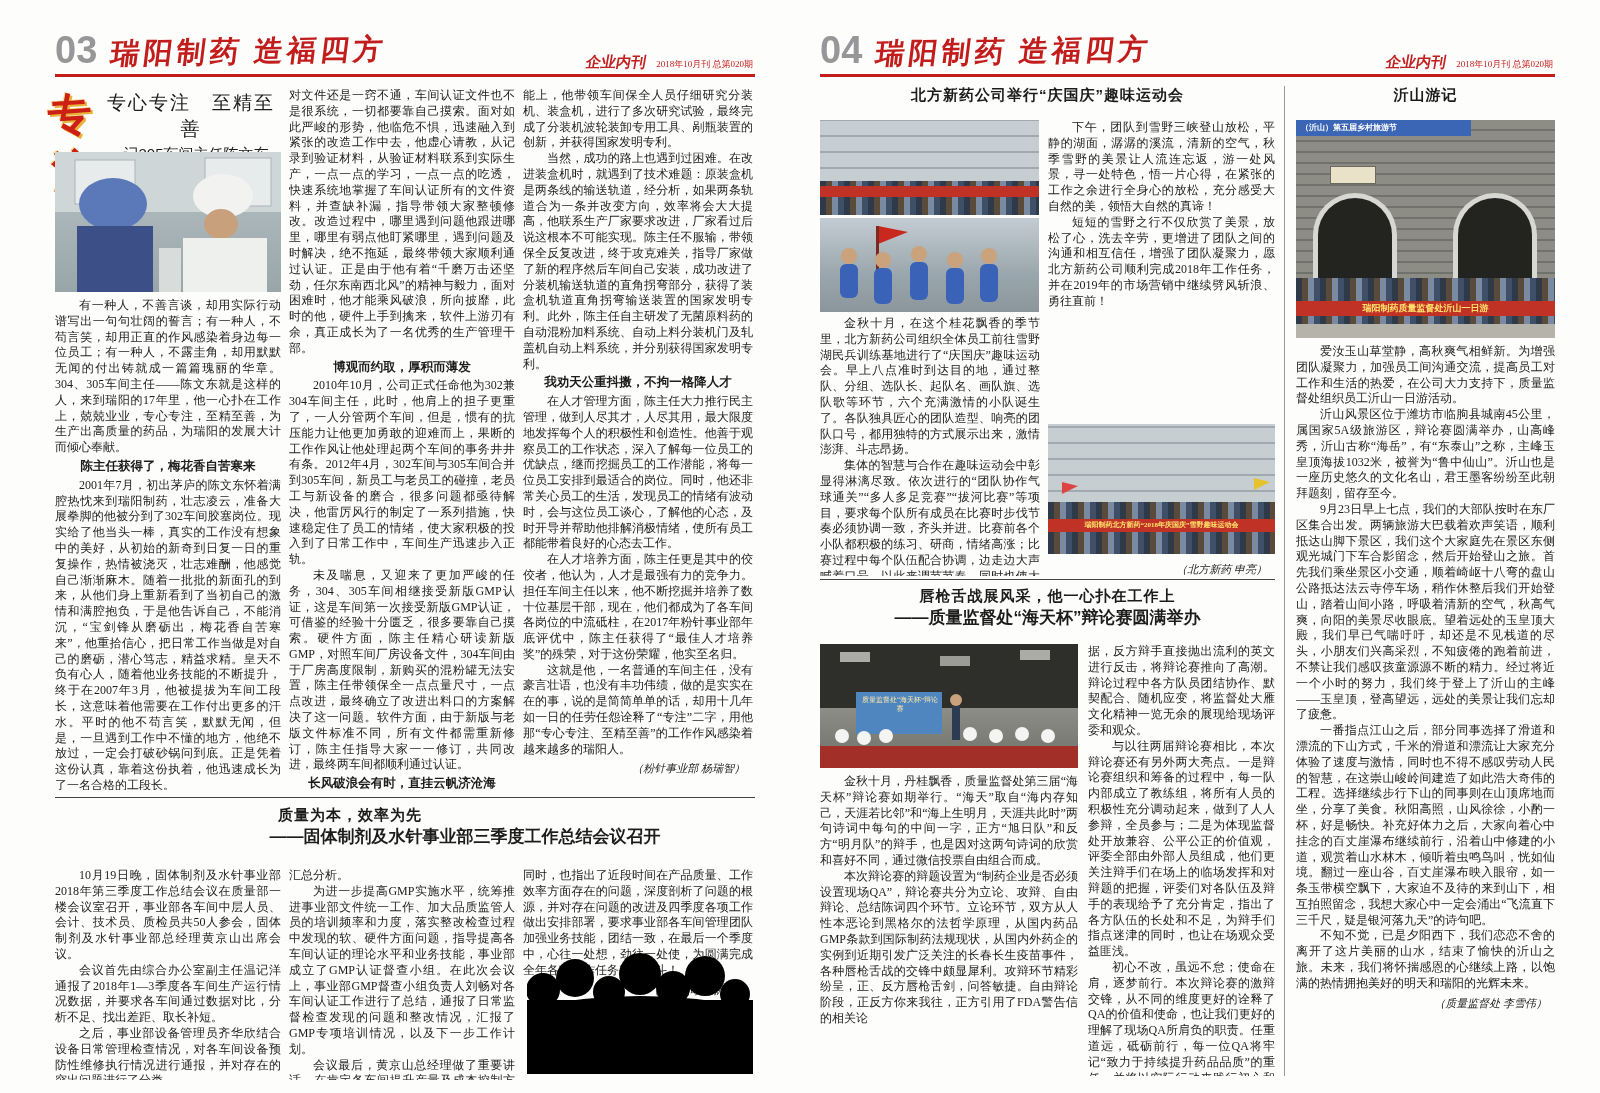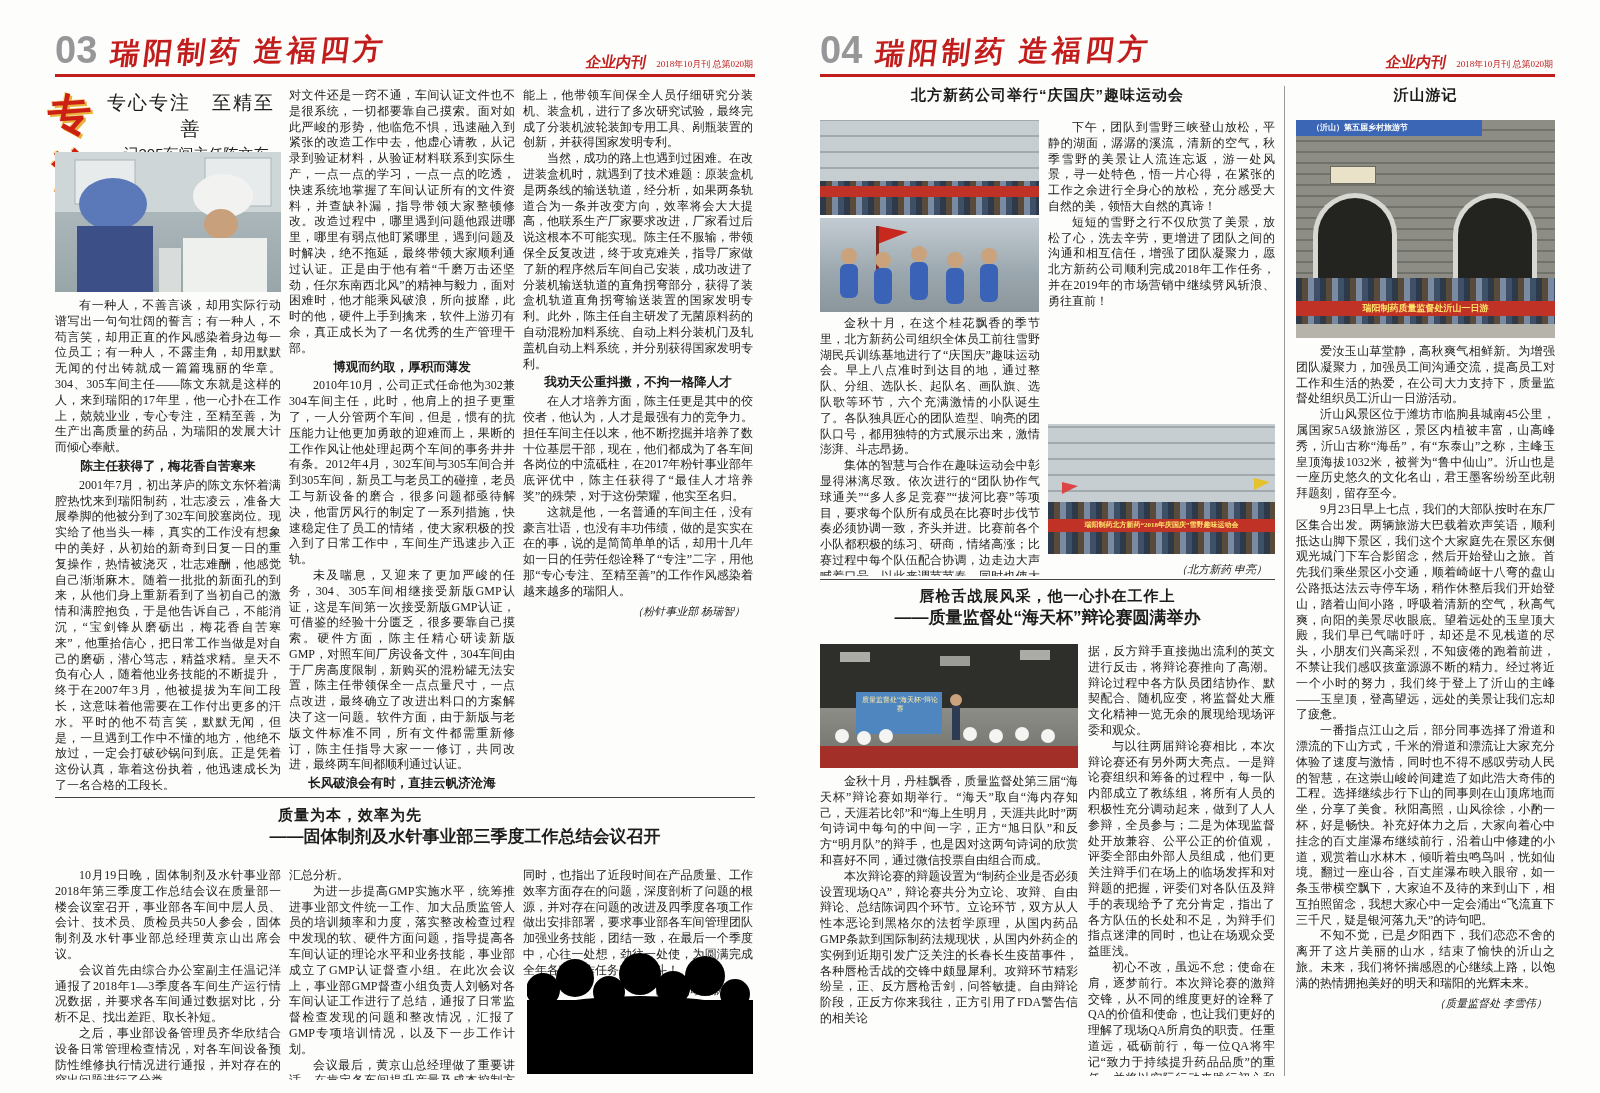--- a/index.html
+++ b/index.html
@@ -32,21 +32,21 @@
   .fhead{position:absolute;text-align:center;font-family:"Liberation Sans","DejaVu Sans",sans-serif;font-weight:normal;}
   .fhead .t1{font-size:19px;letter-spacing:2px;}
   .fhead .t2{font-size:15px;margin-top:3px;}
   .callig{position:absolute;color:#cc2015;font-weight:bold;font-size:44px;line-height:56px;width:48px;
           text-align:center;transform:rotate(-4deg);text-shadow:2px 2px 0 #e8b23c, -1px -1px 0 #f5d98a;}
   
   .photo{position:absolute;overflow:hidden;background:#9aa4a8;}
   .banner{position:absolute;left:0;right:0;background:#c03226;color:#ffe26a;text-align:center;
           font-weight:bold;white-space:nowrap;overflow:hidden;}
   .bluestrip{position:absolute;left:0;right:0;top:0;background:#3b66b5;color:#fff;text-align:left;
-             padding-left:16px;white-space:nowrap;overflow:hidden;font-weight:bold;}
+             padding-left:5px;white-space:nowrap;overflow:hidden;font-weight:bold;}
   .crowd-dots{position:absolute;left:0;right:0;background:
      repeating-linear-gradient(90deg,#2e3a4a 0 6px,#5a4a3a 6px 12px,#7a8aa0 12px 18px,#3e5068 18px 24px);}
   .win-grid{background:
      repeating-linear-gradient(0deg,#c7ced2 0 14px,#9fa9ae 14px 16px),
      repeating-linear-gradient(90deg,rgba(150,160,165,.0) 0 22px,rgba(120,130,136,.55) 22px 24px);}
   .stone{background:
      repeating-linear-gradient(0deg,#8d8d86 0 9px,#72726c 9px 11px),
      repeating-linear-gradient(90deg,rgba(0,0,0,0) 0 26px,rgba(40,40,38,.35) 26px 28px);}
   .arch{position:absolute;width:74px;height:90px;background:#23231f;border-radius:40px 40px 0 0;
         box-shadow:0 0 0 5px #d8d8d2;}
@@ -99,20 +99,21 @@
     <p>2010年10月，公司正式任命他为302兼304车间主任，此时，他肩上的担子更重了，一人分管两个车间，但是，惯有的抗压能力让他更加勇敢的迎难而上，果断的工作作风让他处理起两个车间的事务井井有条。2012年4月，302车间与305车间合并到305车间，新员工与老员工的碰撞，老员工与新设备的磨合，很多问题都亟待解决，他雷厉风行的制定了一系列措施，快速稳定住了员工的情绪，使大家积极的投入到了日常工作中，车间生产迅速步入正轨。</p>
     <p>未及喘息，又迎来了更加严峻的任务，304、305车间相继接受新版GMP认证，这是车间第一次接受新版GMP认证，可借鉴的经验十分匮乏，很多要靠自己摸索。硬件方面，陈主任精心研读新版GMP，对照车间厂房设备文件，304车间由于厂房高度限制，新购买的混粉罐无法安置，陈主任带领保全一点点量尺寸，一点点改进，最终确立了改进出料口的方案解决了这一问题。软件方面，由于新版与老版文件标准不同，所有文件都需重新修订，陈主任指导大家一一修订，共同改进，最终两车间都顺利通过认证。</p>
     <p class="h">长风破浪会有时，直挂云帆济沧海</p>
 
   </div>
 
   <div class="col" style="left:523px;top:88px;width:230px;height:702px;">
     <p class="cont">能上，他带领车间保全人员仔细研究分装机、装盒机，进行了多次研究试验，最终完成了分装机波轮装卸专用工具、剐瓶装置的创新，并获得国家发明专利。</p>
     <p>当然，成功的路上也遇到过困难。在改进装盒机时，就遇到了技术难题：原装盒机是两条线的输送轨道，经分析，如果两条轨道合为一条并改变方向，效率将会大大提高，他联系生产厂家要求改进，厂家看过后说这根本不可能实现。陈主任不服输，带领保全反复改进，终于攻克难关，指导厂家做了新的程序然后车间自己安装，成功改进了分装机输送轨道的直角拐弯部分，获得了装盒机轨道直角拐弯输送装置的国家发明专利。此外，陈主任自主研发了无菌原料药的自动混粉加料系统、自动上料分装机门及轧盖机自动上料系统，并分别获得国家发明专利。</p>
     <p class="h">我劝天公重抖擞，不拘一格降人才</p>
+    <p>在人才管理方面，陈主任大力推行民主管理，做到人尽其才，人尽其用，最大限度地发挥每个人的积极性和创造性。他善于观察员工的工作状态，深入了解每一位员工的优缺点，继而挖掘员工的工作潜能，将每一位员工安排到最适合的岗位。同时，他还非常关心员工的生活，发现员工的情绪有波动时，会与这位员工谈心，了解他的心态，及时开导并帮助他排解消极情绪，使所有员工都能带着良好的心态去工作。</p>
     <p>在人才培养方面，陈主任更是其中的佼佼者，他认为，人才是最强有力的竞争力。担任车间主任以来，他不断挖掘并培养了数十位基层干部，现在，他们都成为了各车间各岗位的中流砥柱，在2017年粉针事业部年底评优中，陈主任获得了“最佳人才培养奖”的殊荣，对于这份荣耀，他实至名归。</p>
     <p>这就是他，一名普通的车间主任，没有豪言壮语，也没有丰功伟绩，做的是实实在在的事，说的是简简单单的话，却用十几年如一日的任劳任怨诠释了“专注”二字，用他那“专心专注、至精至善”的工作作风感染着越来越多的瑞阳人。</p>
     <p class="attr">（粉针事业部  杨瑞智）</p>
   </div>
 
   <div class="rule" style="left:55px;top:797px;width:700px;"></div>
 
   <div class="headline" style="left:130px;top:806px;width:560px;">
     <div class="t1" style="text-align:center;padding-right:120px;">质量为本，效率为先</div>
     <div class="t2" style="text-align:center;padding-left:110px;">——固体制剂及水针事业部三季度工作总结会议召开</div>
@@ -261,20 +262,20 @@
     <div class="arch" style="left:22px;top:78px;"></div>
     <div class="arch" style="left:162px;top:78px;"></div>
     <div style="position:absolute;left:34px;top:46px;width:44px;height:16px;background:#e9e2c8;border:1px solid #6a6a60;"></div>
     <div class="crowd-dots" style="bottom:14px;height:46px;"></div>
     <div class="banner" style="bottom:22px;height:15px;font-size:9px;line-height:15px;">瑞阳制药质量监督处沂山一日游</div>
     <div style="position:absolute;bottom:0;height:14px;left:0;right:0;background:#b5b3aa;"></div>
   </div>
 
   <div class="col" style="left:1296px;top:344px;width:259px;height:732px;">
     <p>爱汝玉山草堂静，高秋爽气相鲜新。为增强团队凝聚力，加强员工间沟通交流，提高员工对工作和生活的热爱，在公司大力支持下，质量监督处组织员工沂山一日游活动。</p>
-    <p>沂山风景区位于潍坊市临朐县城南45公里，属国家5A级旅游区，景区内植被丰富，山高峰秀，沂山古称“海岳”，有“东泰山”之称，主峰玉皇顶海拔1032米，被誉为“鲁中仙山”。沂山也是一座历史悠久的文化名山，君王墨客纷纷至此朝拜题刻，留存至今。</p>
+    <p>沂山风景区位于潍坊市临朐县城南45公里，属国家5A级旅游区，辩论赛圆满举办，山高峰秀，沂山古称“海岳”，有“东泰山”之称，主峰玉皇顶海拔1032米，被誉为“鲁中仙山”。沂山也是一座历史悠久的文化名山，君王墨客纷纷至此朝拜题刻，留存至今。</p>
     <p>9月23日早上七点，我们的大部队按时在东厂区集合出发。两辆旅游大巴载着欢声笑语，顺利抵达山脚下景区，我们这个大家庭先在景区东侧观光城门下车合影留念，然后开始登山之旅。首先我们乘坐景区小交通，顺着崎岖十八弯的盘山公路抵达法云寺停车场，稍作休整后我们开始登山，踏着山间小路，呼吸着清新的空气，秋高气爽，向阳的美景尽收眼底。望着远处的玉皇顶大殿，我们早已气喘吁吁，却还是不见栈道的尽头，小朋友们兴高采烈，不知疲倦的跑着前进，不禁让我们感叹孩童源源不断的精力。经过将近一个小时的努力，我们终于登上了沂山的主峰——玉皇顶，登高望远，远处的美景让我们忘却了疲惫。</p>
     <p>一番指点江山之后，部分同事选择了滑道和漂流的下山方式，千米的滑道和漂流让大家充分体验了速度与激情，同时也不得不感叹劳动人民的智慧，在这崇山峻岭间建造了如此浩大奇伟的工程。选择继续步行下山的同事则在山顶席地而坐，分享了美食。秋阳高照，山风徐徐，小酌一杯，好是畅快。补充好体力之后，大家向着心中挂念的百丈崖瀑布继续前行，沿着山中修建的小道，观赏着山水林木，倾听着虫鸣鸟叫，恍如仙境。翻过一座山谷，百丈崖瀑布映入眼帘，如一条玉带横空飘下，大家迫不及待的来到山下，相互拍照留念，我想大家心中一定会涌出“飞流直下三千尺，疑是银河落九天”的诗句吧。</p>
     <p>不知不觉，已是夕阳西下，我们恋恋不舍的离开了这片美丽的山水，结束了愉快的沂山之旅。未来，我们将怀揣感恩的心继续上路，以饱满的热情拥抱美好的明天和瑞阳的光辉未来。</p>
     <p class="attr">（质量监督处  李雪伟）</p>
   </div>
 
 </div>
 
 </body></html>

